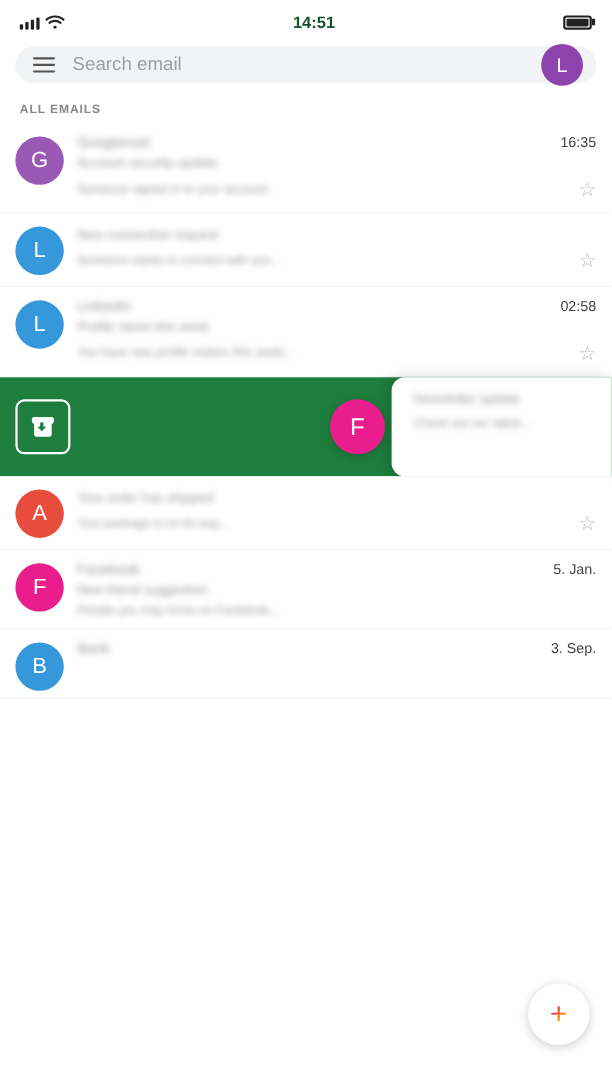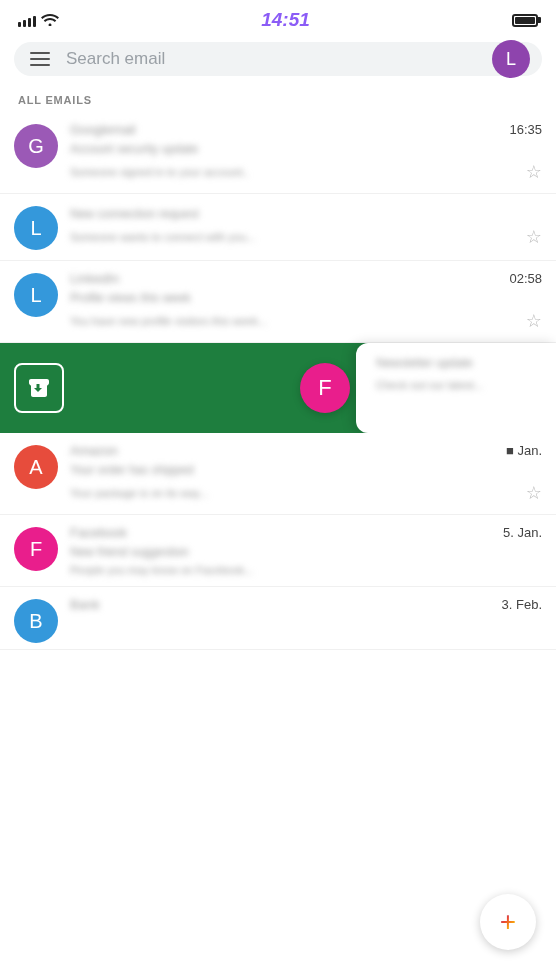--- a/index.html
+++ b/index.html
@@ -35,24 +35,23 @@
     .signal-bar {
       width: 3px;
       background: #222;
       border-radius: 1px;
     }
     .wifi-icon {
       font-size: 12px;
       color: #222;
     }
     .status-time {
-      font-size: 19px;
+      font-size: 15px;
       font-weight: 600;
-      color: #8b5cf6;
-      font-style: italic;
+      color: #14532d;
     }
     .battery-icon {
       width: 26px;
       height: 13px;
       border: 2px solid #222;
       border-radius: 3px;
       position: relative;
       display: inline-block;
     }
     .battery-icon::after {
@@ -391,24 +390,20 @@
         <div>
           <span class="blur-text" style="font-size:11px;">Check out our latest...</span>
         </div>
       </div>
     </div>
   </li>
 
   <li class="email-item">
     <div class="email-avatar" style="background:#e74c3c;">A</div>
     <div class="email-content">
-      <div class="email-top-row">
-        <span class="blur-text">Amazon</span>
-        <span class="email-time">■ Jan.</span>
-      </div>
       <div style="margin-bottom:4px;">
         <span class="blur-text" style="font-size:12px;">Your order has shipped</span>
       </div>
       <div class="email-preview-line">
         <span class="blur-text" style="font-size:11px;">Your package is on its way...</span>
         <span class="star-icon">☆</span>
       </div>
     </div>
   </li>
 
@@ -426,21 +421,21 @@
         <span class="blur-text" style="font-size:11px;">People you may know on Facebook...</span>
       </div>
     </div>
   </li>
 
   <li class="email-item" style="padding-bottom: 6px;">
     <div class="email-avatar" style="background:#3498db;">B</div>
     <div class="email-content">
       <div class="email-top-row">
         <span class="blur-text">Bank</span>
-        <span class="email-time">3. Feb.</span>
+        <span class="email-time">3. Sep.</span>
       </div>
     </div>
   </li>
 
 </ul>
 
 <div class="fab">
   <span class="fab-plus">+</span>
 </div>
 

